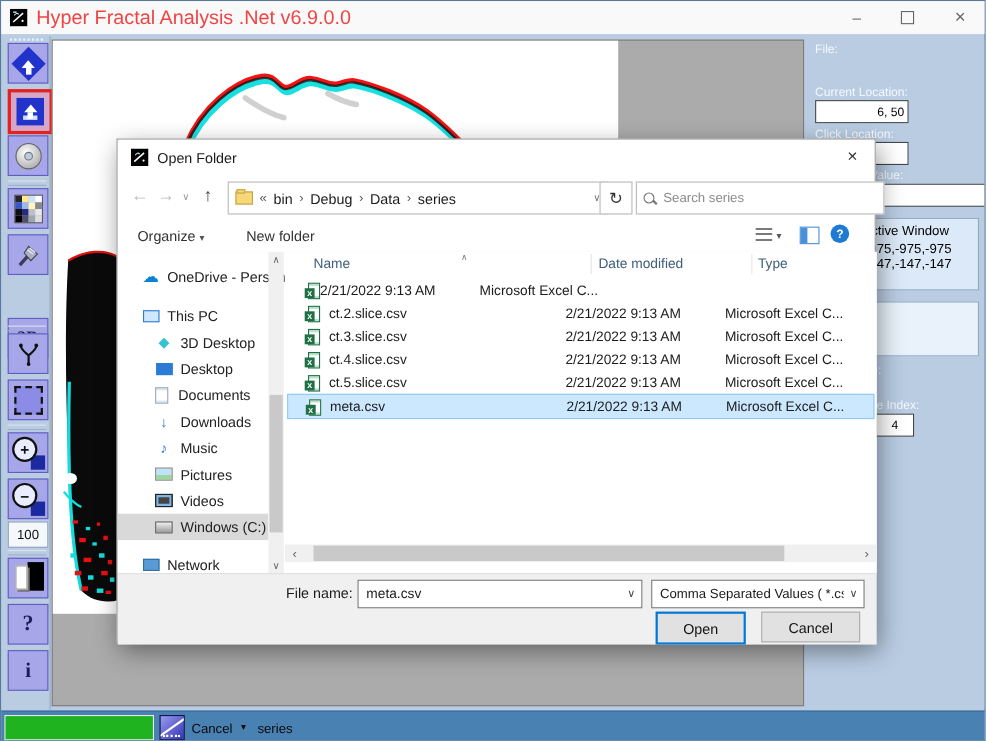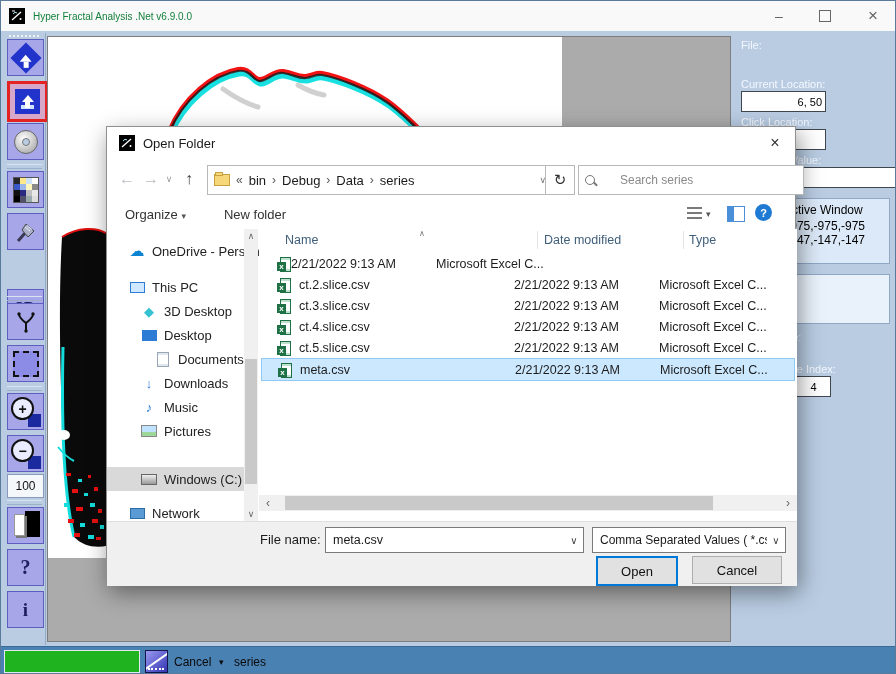--- a/index.html
+++ b/index.html
@@ -1,21 +1,21 @@
 <!DOCTYPE html>
 <html><head>
 <meta charset="utf-8">
 <style>
   html,body{margin:0;padding:0;}
   body{font-family:"Liberation Sans","DejaVu Sans",sans-serif;background:#8899aa;}
   #win{position:relative;width:896px;height:674px;background:#b9cce2;overflow:hidden;border:1px solid #5a7a9a;box-sizing:border-box;}
   .abs{position:absolute;box-sizing:border-box;}
   
   .titlebar{left:0;top:0;width:896px;height:30px;background:#f9f9f9;display:flex;align-items:center;}
-  .title-text{color:#15803d;font-size:10px;margin-left:8px;}
+  .title-text{color:#ef4444;font-size:18px;margin-left:8px;}
   .win-ctl{position:absolute;top:0;width:44px;height:30px;display:flex;align-items:center;justify-content:center;color:#666;font-size:14px;cursor:default;}
   .max-box{width:10px;height:10px;border:1px solid #666;}
   
   .toolbar{left:2px;top:32px;width:43px;height:612px;background:#b9cce2;border-right:1px solid #94a9c2;}
   .grip{position:absolute;left:6px;top:2px;width:30px;height:4px;border-top:2px dotted #eef3fa;}
   .tbtn{position:absolute;left:4px;width:35px;height:35px;background:#a6a6e8;border:1px solid #5e5ec0;display:flex;align-items:center;justify-content:center;overflow:hidden;}
   .tsep{position:absolute;left:4px;width:35px;height:3px;border-top:1px solid #d9e4f2;border-bottom:1px solid #9db0c9;}
   .diamond{width:22px;height:22px;background:#2233cc;transform:rotate(45deg);display:flex;align-items:center;justify-content:center;}
   .arrow-up{width:0;height:0;border-left:6px solid transparent;border-right:6px solid transparent;border-bottom:7px solid #fff;position:relative;}
   .arrow-up:after{content:"";position:absolute;left:-2.5px;top:7px;width:5px;height:6px;background:#fff;}
@@ -49,21 +49,21 @@
   .dlg-title{position:absolute;left:0;top:0;width:100%;height:32px;background:#fff;display:flex;align-items:center;}
   .dlg-close{position:absolute;right:0;top:0;width:40px;height:32px;display:flex;align-items:center;justify-content:center;font-size:16px;color:#333;}
   .navbar{position:absolute;left:0;top:32px;width:100%;height:40px;background:#fff;}
   .navglyph{position:absolute;top:0;height:40px;display:flex;align-items:center;justify-content:center;font-size:16px;}
   .addr{position:absolute;left:100px;top:6px;width:332px;height:28px;background:#fff;border:1px solid #b8b8b8;display:flex;align-items:center;gap:6px;padding:0 6px;overflow:hidden;}
   .folder{width:14px;height:10px;background:#f6d87a;border:1px solid #c8a23e;position:relative;flex:none;}
   .folder:before{content:"";position:absolute;left:0;top:-3px;width:6px;height:2px;background:#f6d87a;border:1px solid #c8a23e;}
   .crumb{white-space:nowrap;color:#1a1a1a;}
   .csep{color:#555;font-size:12px;}
   .refresh{position:absolute;left:438px;top:6px;width:28px;height:28px;border:1px solid #b8b8b8;display:flex;align-items:center;justify-content:center;color:#333;font-size:15px;background:#fff;}
-  .search{position:absolute;left:471px;top:6px;width:212px;height:28px;background:#fff;border:1px solid #b8b8b8;display:flex;align-items:center;padding:0 6px;gap:23px;}
+  .search{position:absolute;left:471px;top:6px;width:212px;height:28px;background:#fff;border:1px solid #b8b8b8;display:flex;align-items:center;padding:0 6px;gap:6px;}
   .mag{width:8px;height:8px;border:1.5px solid #767676;border-radius:50%;position:relative;flex:none;}
   .mag:after{content:"";position:absolute;left:7px;top:7px;width:5px;height:1.5px;background:#767676;transform:rotate(45deg);}
   .search input{border:none;outline:none;font-size:12px;color:#444;width:160px;font-family:inherit;background:transparent;}
   .search input::placeholder{color:#8a8a8a;}
   .cmdbar{position:absolute;left:0;top:72px;width:100%;height:30px;background:#fff;border-bottom:1px solid #e3e3e3;display:flex;align-items:center;}
   .cmditem{margin-left:18px;color:#333;}
   .viewlist{position:absolute;left:580px;top:8px;width:15px;height:13px;background:repeating-linear-gradient(#7a7a7a 0 2px,transparent 2px 5px);}
   .paneico{position:absolute;left:620px;top:7px;width:16px;height:14px;border:1px solid #4a90d9;background:#fff;}
   .paneico:before{content:"";position:absolute;left:0;top:0;width:6px;height:100%;background:#4a90d9;}
   .helpico{position:absolute;left:648px;top:5px;width:17px;height:17px;border-radius:50%;background:#1f7ad4;color:#fff;font-size:11px;font-weight:bold;display:flex;align-items:center;justify-content:center;}
@@ -342,39 +342,45 @@
         <div class="side-item" style="top:70px;padding-left:34px;">
           <span class="ic" style="color:#35c2d1;">◆</span>
           <span>3D Desktop</span>
         </div>
         <div class="side-item" style="top:94px;padding-left:34px;">
           <span class="ic">
               <span class="mini-monitor" style="background:#2c7cd6;"></span>
             </span>
           <span>Desktop</span>
         </div>
-        <div class="side-item" style="top:118px;padding-left:48px;">
+        <div class="side-item" style="top:118px;padding-left:32px;">
           <span class="ic">
               <span class="mini-page"></span>
             </span>
           <span>Documents</span>
         </div>
         <div class="side-item" style="top:142px;padding-left:34px;">
           <span class="ic" style="color:#2f7bd4;font-weight:bold;">↓</span>
           <span>Downloads</span>
         </div>
         <div class="side-item" style="top:166px;padding-left:34px;">
           <span class="ic" style="color:#2f7bd4;">♪</span>
           <span>Music</span>
         </div>
         <div class="side-item" style="top:190px;padding-left:34px;">
           <span class="ic">
               <span class="mini-pic"></span>
             </span>
           <span>Pictures</span>
+        </div>
+        <div class="side-item" style="top:214px;padding-left:34px;">
+          <span class="ic">
+              <span class="mini-vid"></span>
+            </span>
+          <span>Videos</span>
         </div>
         <div class="side-item" style="top:238px;padding-left:34px;background:#d9d9d9;width:103px;">
           <span class="ic">
               <span class="mini-drive"></span>
             </span>
           <span>Windows (C:)</span>
         </div>
         <div class="side-item" style="top:272px;padding-left:22px;">
           <span class="ic">
               <span class="mini-net"></span>

